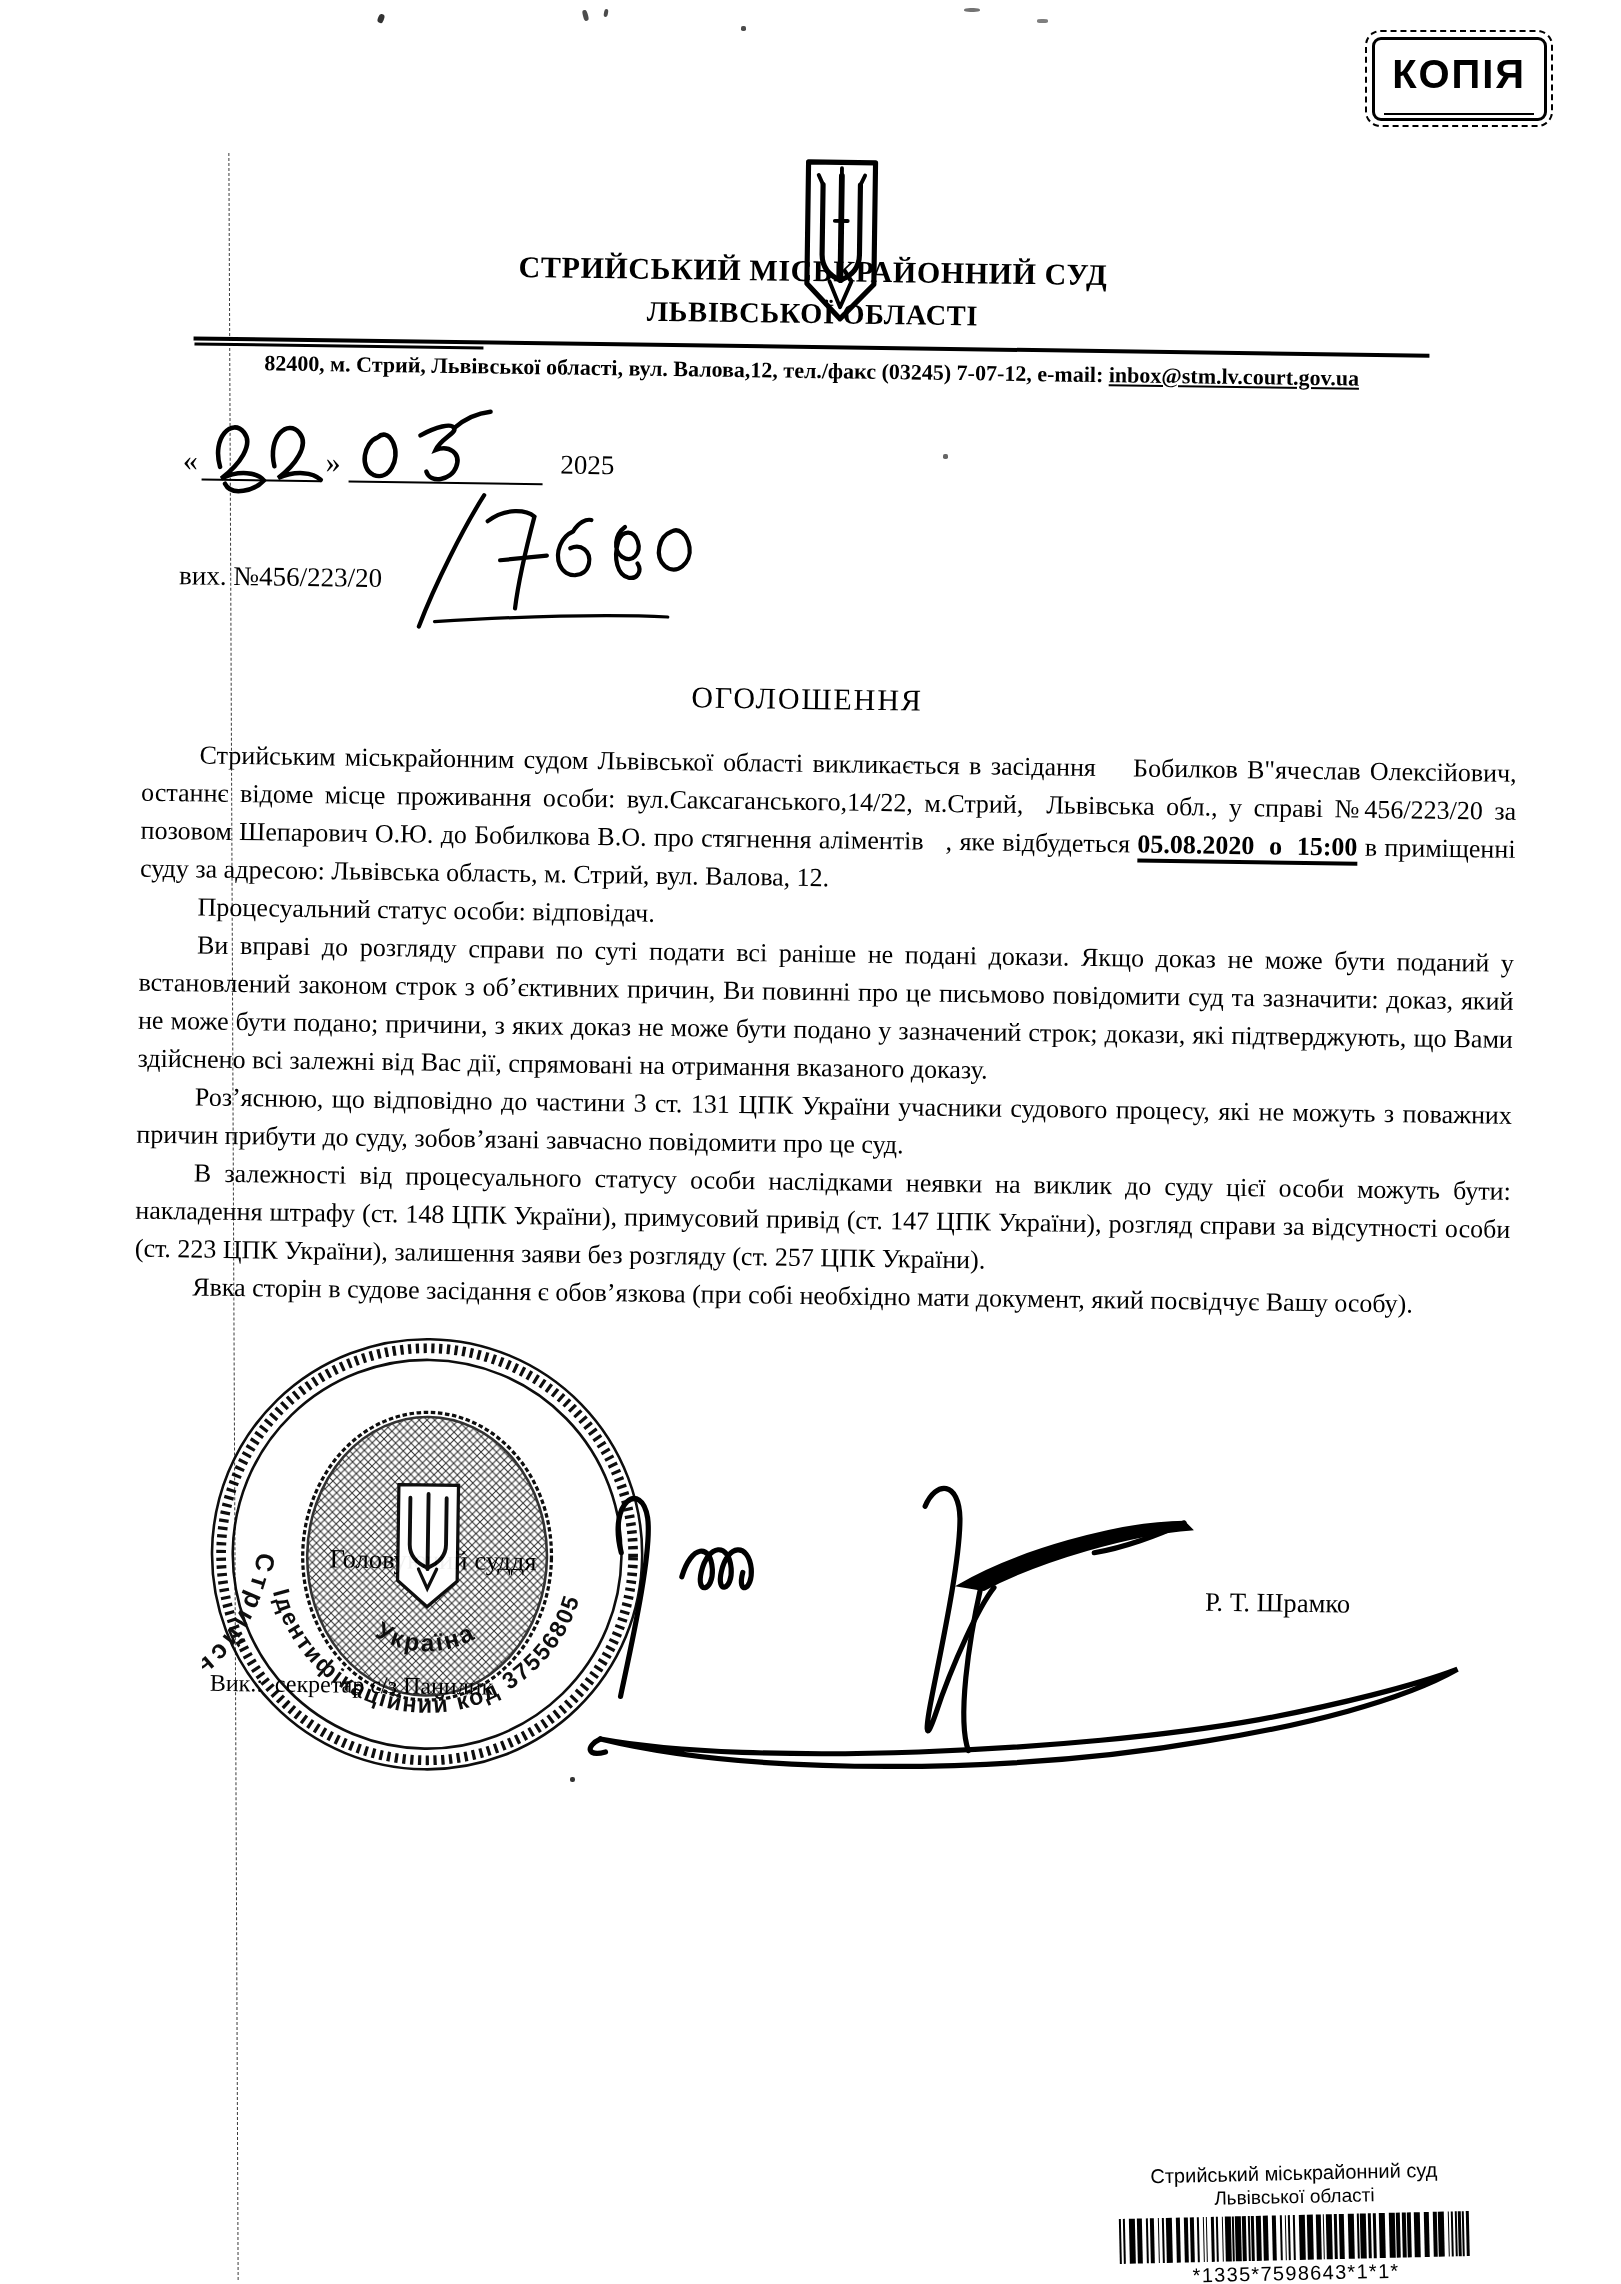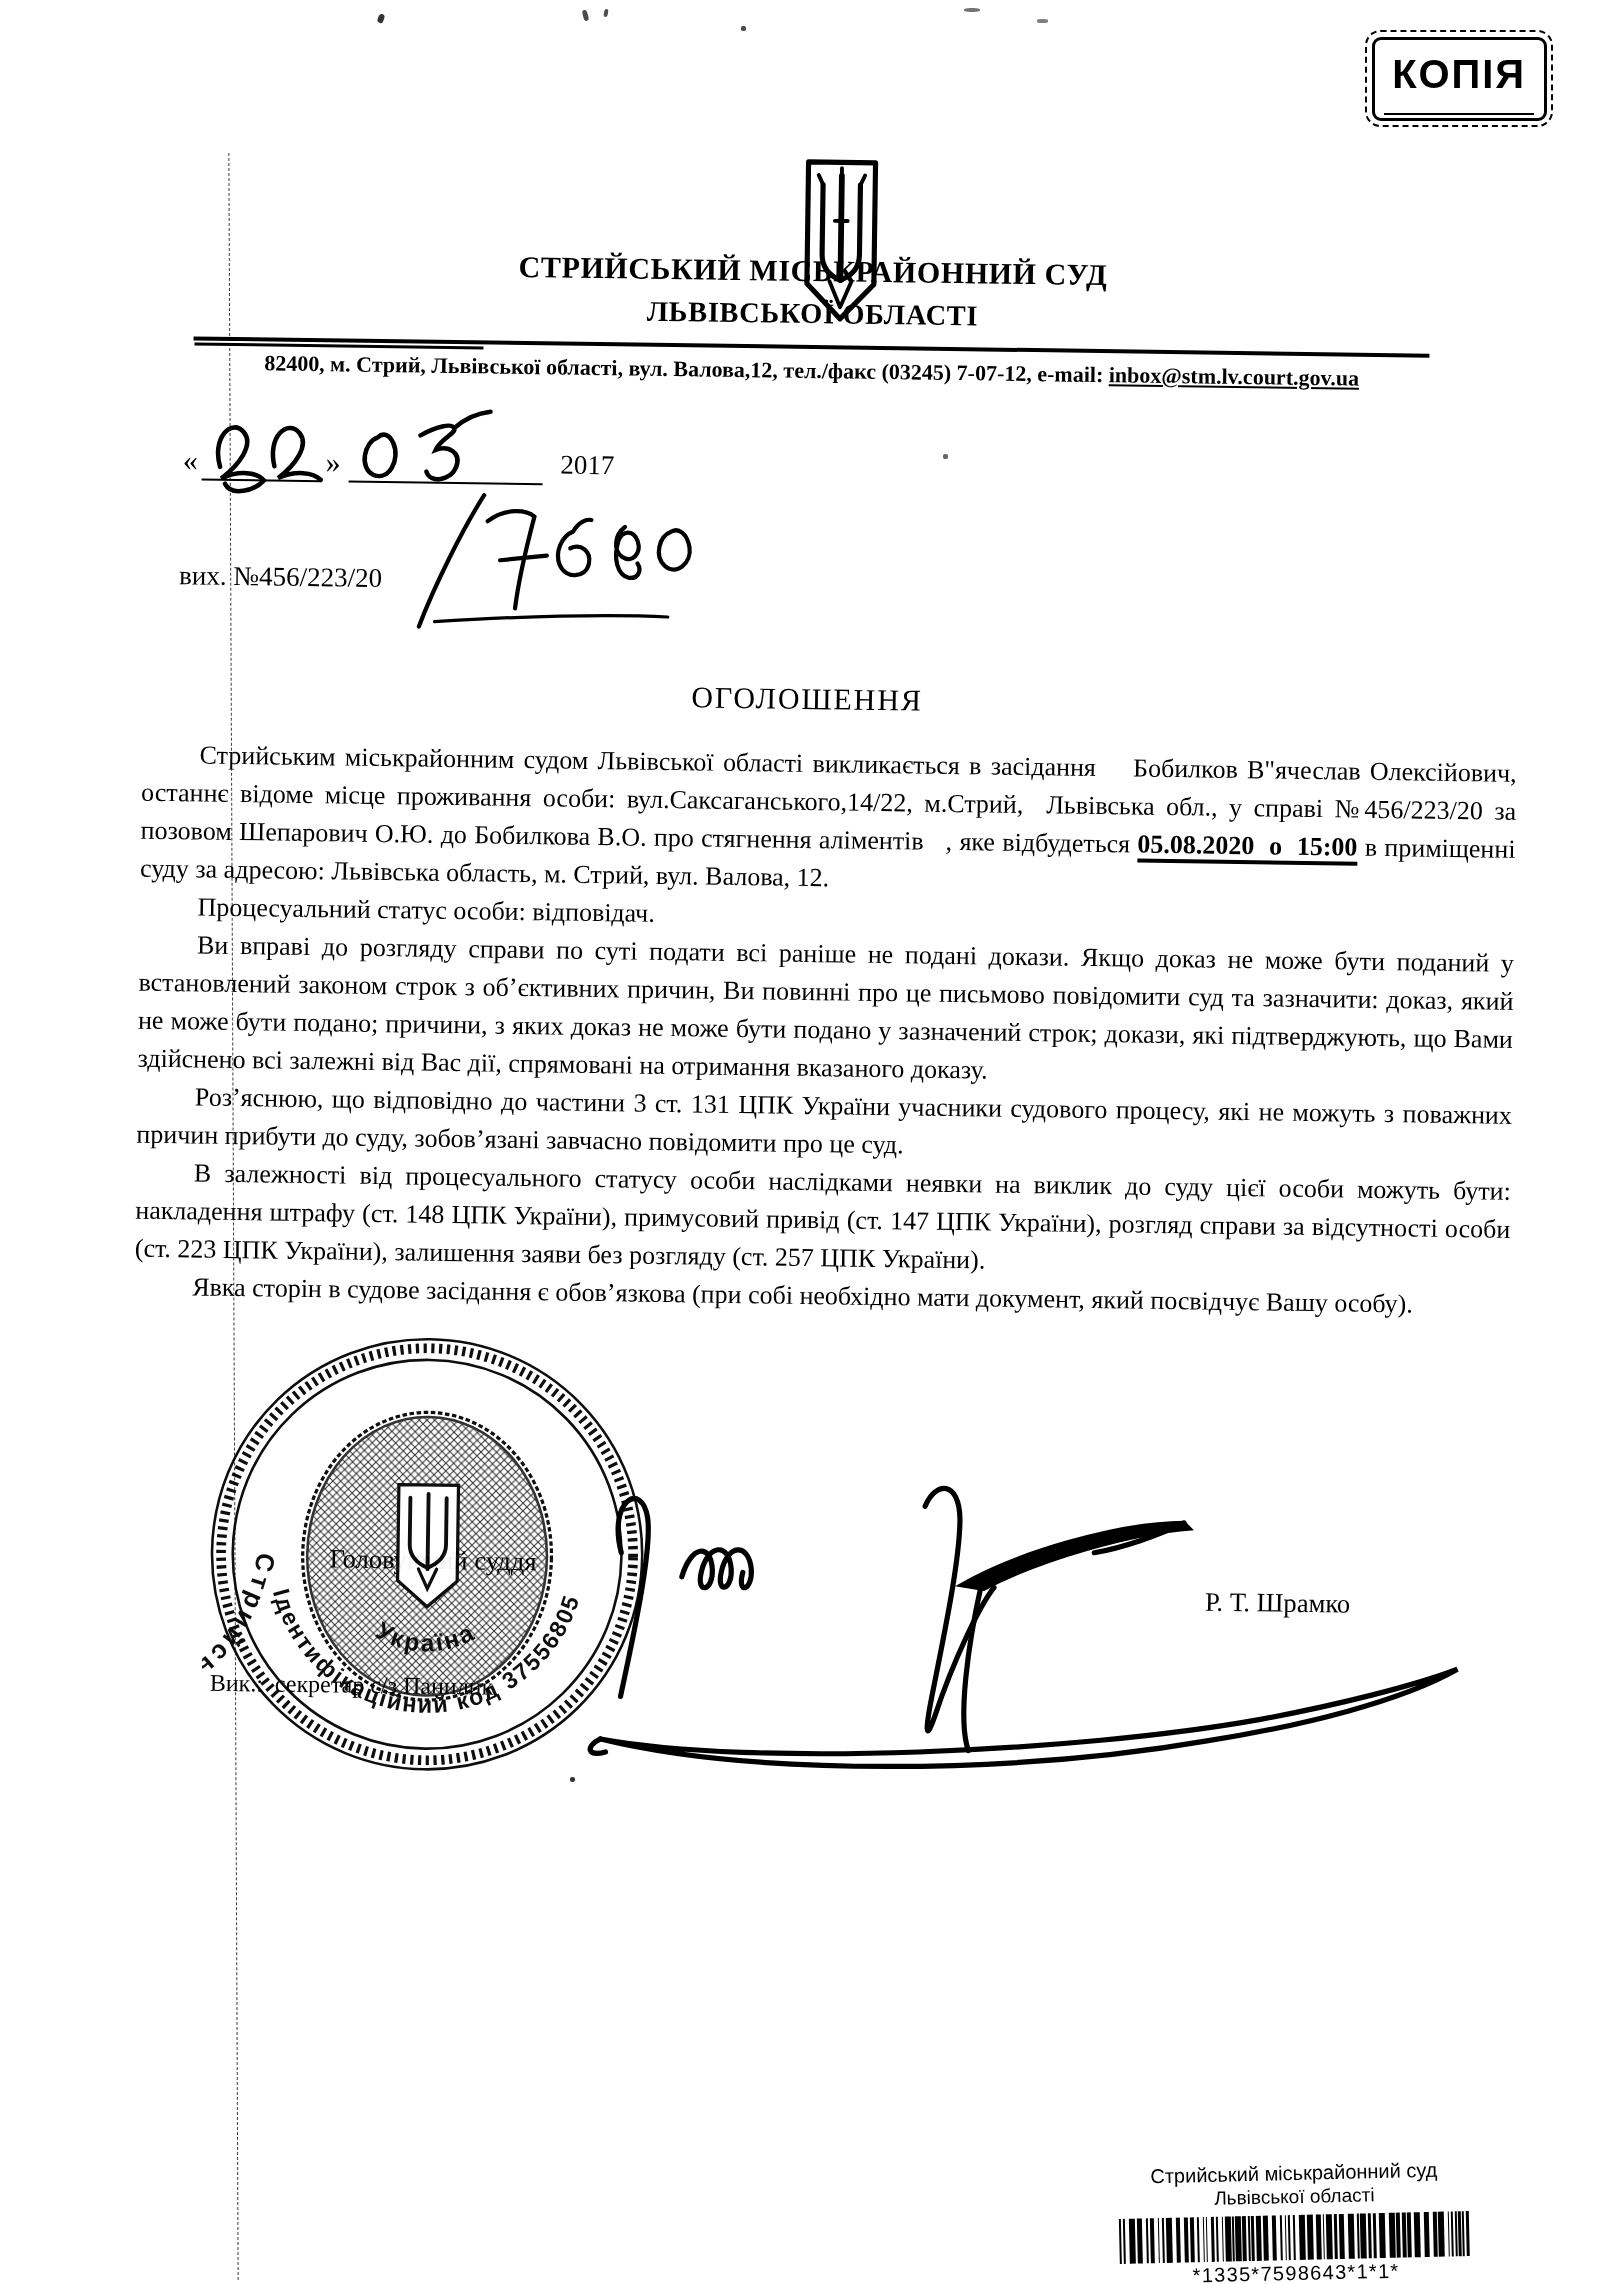--- a/index.html
+++ b/index.html
@@ -114,21 +114,21 @@
         </svg>
       </span>
       <span class="q">»</span>
       <span class="blank month-blank">
         <svg class="hw hw-month" viewBox="0 0 220 130" fill="none" stroke="#000" stroke-width="7" stroke-linecap="round">
           <path d="M42,44 C20,52 14,92 36,102 C60,112 78,78 66,52 C58,36 48,38 42,44"></path>
           <path d="M108,40 C132,26 156,20 160,28 C164,36 140,44 132,62 C152,54 172,66 164,88 C156,110 124,114 118,96"></path>
           <path d="M160,28 C178,12 200,4 216,2"></path>
         </svg>
       </span>
-      <span class="year">2017</span>
+      <span class="year">2025</span>
     </div>
 
     <div class="vykh">вих. №456/223/20</div>
 
     <svg class="hw-number" viewBox="0 0 460 230" fill="none" stroke="#000" stroke-width="6.5" stroke-linecap="round">
       <path d="M36,216 C60,150 104,60 134,12"></path>
       <path d="M140,52 C168,30 200,34 212,44 C200,92 188,150 184,186"></path>
       <path d="M160,112 L232,104"></path>
       <path d="M272,66 C254,74 244,98 252,118 C262,140 292,138 297,116 C301,96 284,84 268,92 M272,66 C280,52 292,46 300,48"></path>
       <path d="M352,58 C336,70 334,94 348,104 C364,115 378,98 372,80 C366,62 348,62 342,80 C334,108 342,132 358,136 C372,139 380,126 372,114"></path>

